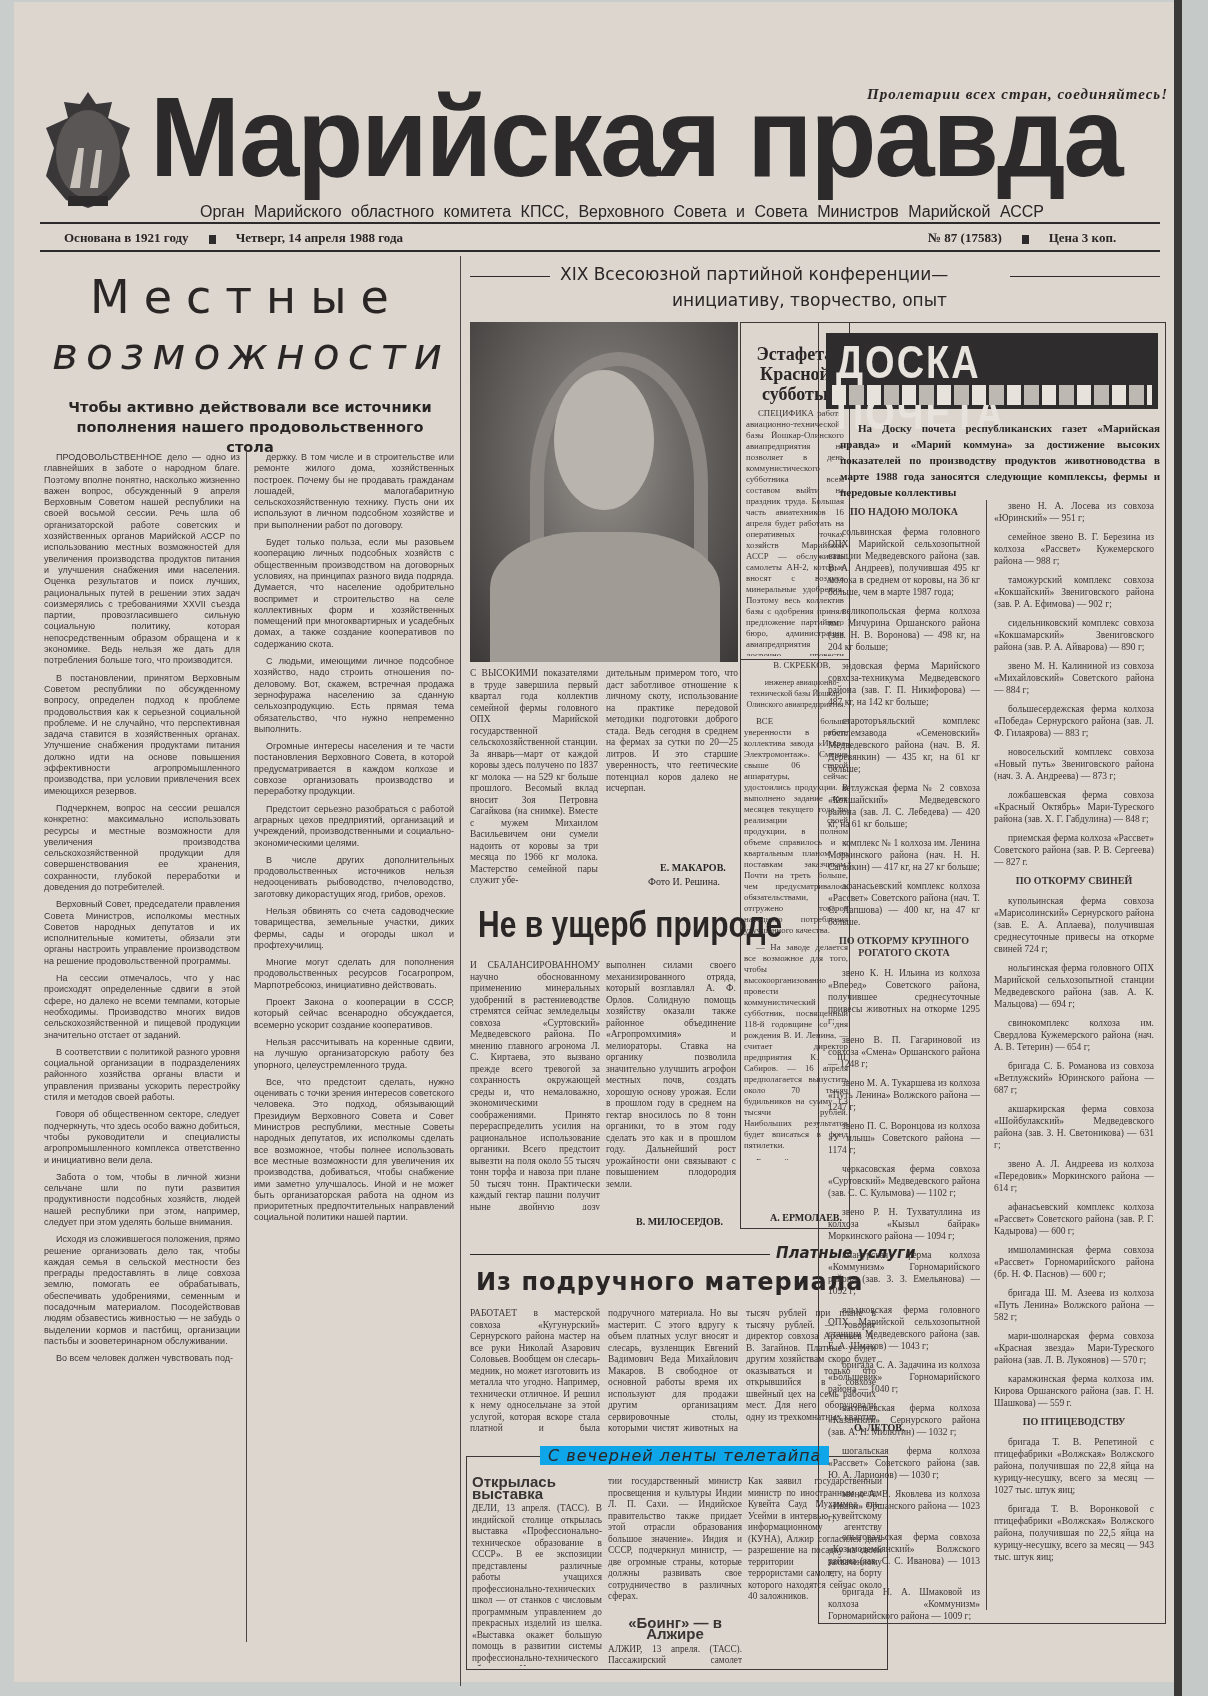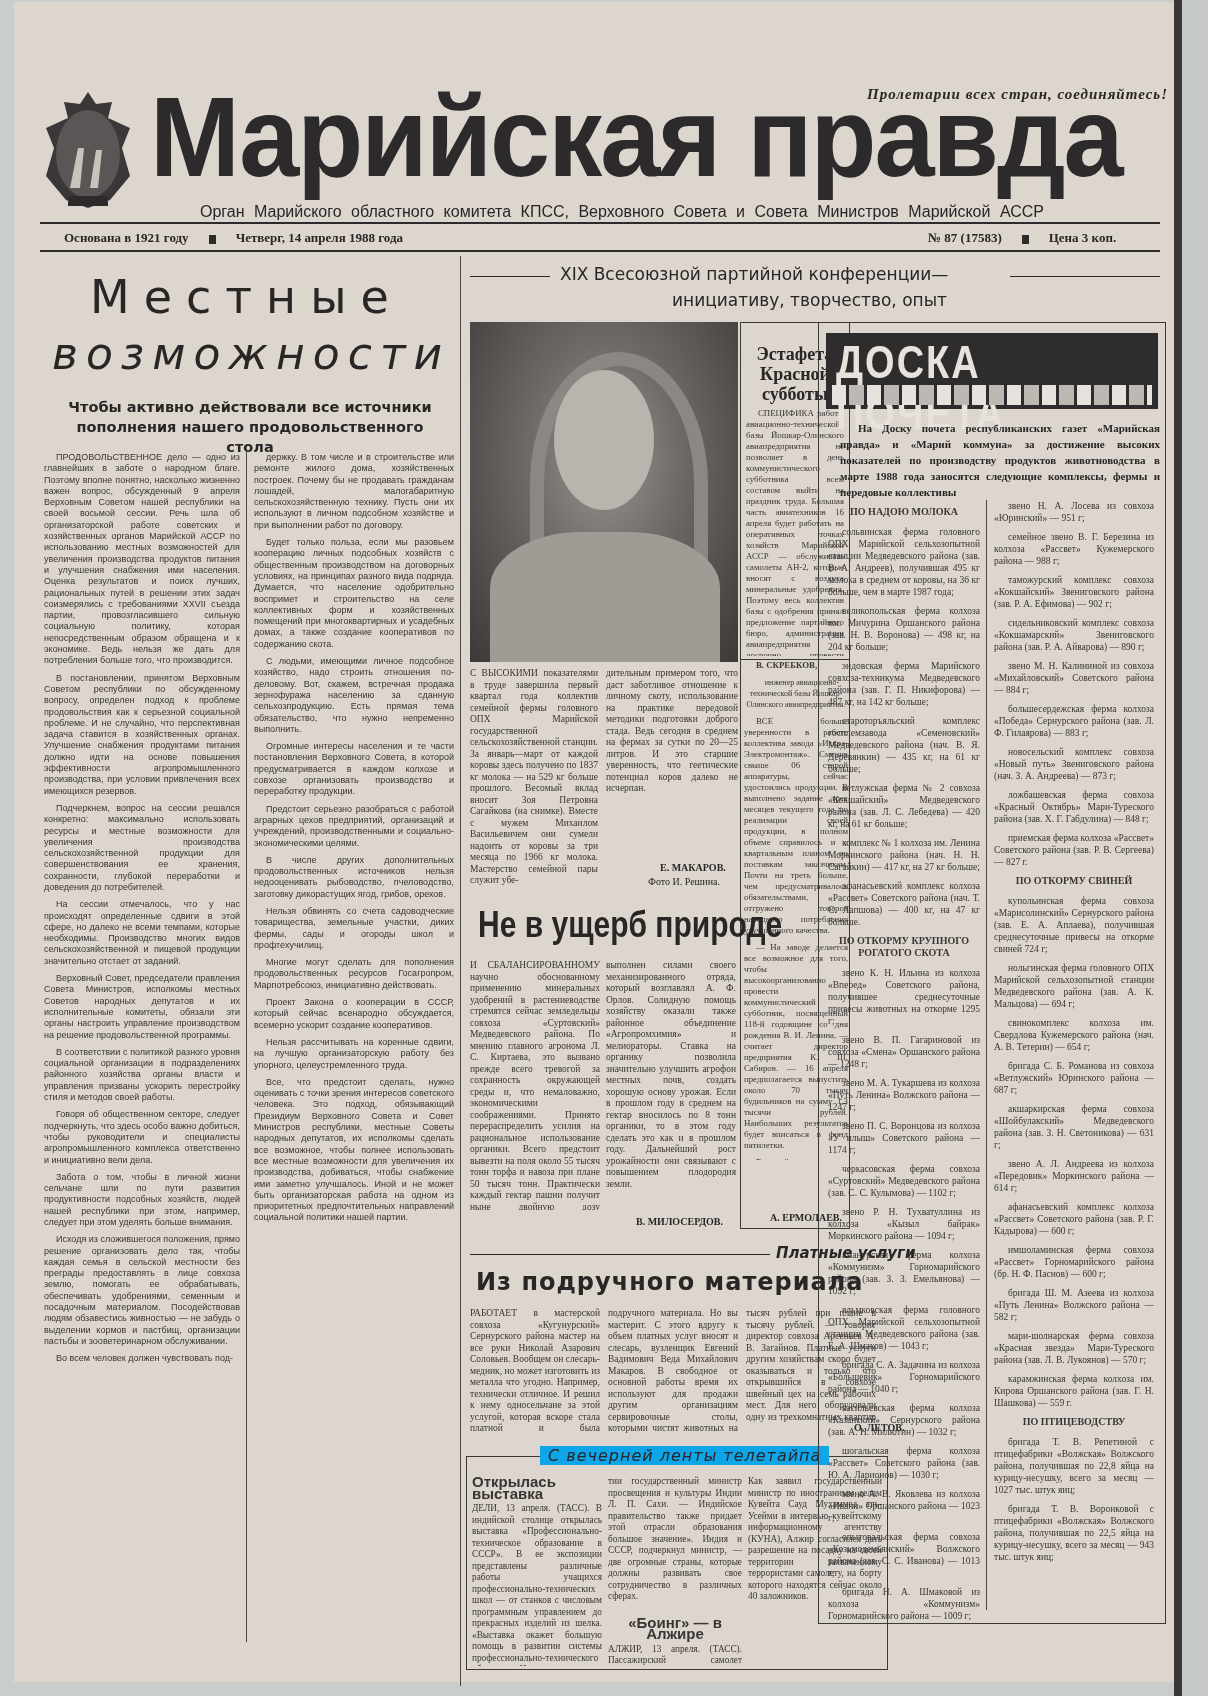--- a/index.html
+++ b/index.html
@@ -70,22 +70,22 @@
 </div>
 <div class="rule" style="left:40px;top:250px;width:1120px;"></div>
 
 <div class="h-mestnye">Местные</div>
 <div class="h-vozm">возможности</div>
 <div class="sub">Чтобы активно действовали все источники пополнения нашего продовольственного стола</div>
 <div class="col" style="left:44px;top:452px;width:196px;height:1236px;">
   <p>ПРОДОВОЛЬСТВЕННОЕ дело — одно из главнейших в заботе о народном благе. Поэтому вполне понятно, насколько жизненно важен вопрос, обсужденный 9 апреля Верховным Советом нашей республики на своей восьмой сессии. Речь шла об организаторской работе советских и хозяйственных органов Марийской АССР по использованию местных возможностей для увеличения производства продуктов питания и улучшения снабжения ими населения. Оценка результатов и поиск лучших, рациональных путей в решении этих задач соизмерялись с требованиями XXVII съезда партии, провозгласившего сильную социальную политику, которая непосредственным образом обращена и к экономике. Ведь нельзя же дать для потребления больше того, что производится.</p>
     <p>В постановлении, принятом Верховным Советом республики по обсужденному вопросу, определен подход к проблеме продовольствия как к серьезной социальной проблеме. И не случайно, что перспективная задача ставится в хозяйственных органах. Улучшение снабжения продуктами питания должно идти на основе повышения эффективности агропромышленного производства, при условии привлечения всех имеющихся резервов.</p>
     <p>Подчеркнем, вопрос на сессии решался конкретно: максимально использовать ресурсы и местные возможности для увеличения производства сельскохозяйственной продукции для совершенствования ее хранения, сохранности, глубокой переработки и доведения до потребителей.</p>
+    <p>Верховный Совет, председатели правления Совета Министров, исполкомы местных Советов народных депутатов и их исполнительные комитеты, обязали эти органы настроить управление производством на решение продовольственной программы.</p>
     <p>На сессии отмечалось, что у нас происходят определенные сдвиги в этой сфере, но далеко не всеми темпами, которые необходимы. Производство многих видов сельскохозяйственной и пищевой продукции значительно отстает от заданий.</p>
-    <p>Верховный Совет, председатели правления Совета Министров, исполкомы местных Советов народных депутатов и их исполнительные комитеты, обязали эти органы настроить управление производством на решение продовольственной программы.</p>
     <p>В соответствии с политикой разного уровня социальной организации в подразделениях районного хозяйства органы власти и управления призваны ускорить перестройку стиля и методов своей работы.</p>
     <p>Говоря об общественном секторе, следует подчеркнуть, что здесь особо важно добиться, чтобы руководители и специалисты агропромышленного комплекса ответственно и инициативно вели дела.</p>
     <p>Забота о том, чтобы в личной жизни сельчане шли по пути развития продуктивности подсобных хозяйств, людей нашей республики при этом, например, следует при этом уделять больше внимания.</p>
     <p>Исходя из сложившегося положения, прямо решение организовать дело так, чтобы каждая семья в сельской местности без преграды предоставлять в лице совхоза землю, помогать ее обрабатывать, обеспечивать удобрениями, семенным и посадочным материалом. Посодействовав людям обзавестись живностью — не забудь о выделении кормов и пастбищ, организации пастьбы и зооветеринарном обслуживании.</p>
     <p>Во всем человек должен чувствовать под-</p>
 </div>
 <div class="vline" style="left:246px;top:452px;height:1190px;"></div>
 <div class="col" style="left:254px;top:452px;width:200px;height:1220px;">
   <p>держку. В том числе и в строительстве или ремонте жилого дома, хозяйственных построек. Почему бы не продавать гражданам лошадей, малогабаритную сельскохозяйственную технику. Пусть они их используют в личном подсобном хозяйстве и при выполнении работ по договору.</p>
     <p>Будет только польза, если мы разовьем кооперацию личных подсобных хозяйств с общественным производством на договорных условиях, на принципах разного вида подряда. Думается, что население одобрительно воспримет и строительство на селе коллективных форм и хозяйственных помещений при многоквартирных и усадебных домах, а также создание кооперативов по содержанию скота.</p>
@@ -115,21 +115,21 @@
 <div class="col" style="left:606px;top:668px;width:132px;height:170px;font-family:'Liberation Serif',serif;font-size:9.5px;line-height:11.5px;">дительным примером того, что даст заботливое отношение к личному скоту, использование на практике передовой методики подготовки доброго стада. Ведь сегодня в среднем на фермах за сутки по 20—25 литров. И это старшие уверенность, что геетические потенциал коров далеко не исчерпан.</div>
 <div class="sig" style="left:660px;top:862px;">Е. МАКАРОВ.</div>
 <div class="sig" style="left:648px;top:876px;font-weight:normal;">Фото И. Решина.</div>
 
 <div class="box" style="left:740px;top:322px;width:108px;height:336px;"></div>
 <div class="estafeta-h">Эстафета Красной субботы</div>
 <div class="col" style="left:746px;top:408px;width:98px;height:248px;font-family:'Liberation Serif',serif;font-size:8.8px;line-height:11px;">
   <p>СПЕЦИФИКА работы авиационно-технической базы Йошкар-Олинского авиапредприятия не позволяет в день коммунистического субботника всем составом выйти на праздник труда. Большая часть авиатехников 16 апреля будет работать на оперативных точках хозяйств Марийской АССР — обслуживать самолеты АН-2, которые вносят с воздуха минеральные удобрения. Поэтому весь коллектив базы с одобрения принял предложение партийного бюро, администрации авиапредприятия досрочно провести субботник в честь 118-й годовщины со дня рождения В. И. Ленина.</p>
 </div>
 <div class="col" style="left:744px;top:660px;width:104px;height:500px;font-family:'Liberation Serif',serif;font-size:8.8px;line-height:11px;">
-  <p style="font-weight:bold;">В. СКРЕБКОВ,</p>
+  <p style="text-align:center;font-weight:normal;">В. СКРЕБКОВ,</p>
   <p style="text-align:center;font-size:8px;">инженер авиационно-технической базы Йошкар-Олинского авиапредприятия.</p>
   <p>ВСЕ больше уверенности в работе коллектива завода «Искра-Электромонтаж». Сменив свыше 06 старой аппаратуры, сейчас удостоились продукции. В выполнено задание трех месяцев текущего года по реализации своей продукции, в полном объеме справилось и с квартальным планом по поставкам заказчикам. Почти на треть больше, чем предусматривалось обязательствами, отгружено товаров народного потребления улучшенного качества.</p>
     <p>— На заводе делается все возможное для того, чтобы высокоорганизованно провести коммунистический субботник, посвященный 118-й годовщине со дня рождения В. И. Ленина, — считает директор предприятия К. Ш. Сабиров. — 16 апреля предполагается выпустить около 70 тысяч будильников на сумму 1,3 тысячи рублей. Наибольших результатов будет вписаться в фонд пятилетки.</p>
     <p>Высокой производительностью в работе намерены добиться бригады Людмилы Ивановой и Андрея Попова, другие коллективы завода.</p>
 </div>
 <div class="box" style="left:740px;top:660px;width:108px;height:568px;border-top:none;"></div>
 <div class="sig" style="left:770px;top:1212px;">А. ЕРМОЛАЕВ.</div>
 
 <div class="h-ushcherb">Не в ущерб природе</div>
 <div class="col" style="left:470px;top:960px;width:130px;height:250px;font-family:'Liberation Serif',serif;font-size:9.5px;line-height:11.5px;">И СБАЛАНСИРОВАННОМУ научно обоснованному применению минеральных удобрений в растениеводстве стремятся сейчас земледельцы совхоза «Суртовский» Медведевского района. По мнению главного агронома Л. С. Киртаева, это вызвано прежде всего тревогой за сохранность окружающей среды и, что немаловажно, экономическими соображениями. Принято перераспределить усилия на рациональное использование органики. Всего предстоит вывезти на поля около 55 тысяч тонн торфа и навоза при плане 50 тысяч тонн. Практически каждый гектар пашни получит ныне двойную дозу плодородного груза. Основной объем работ</div>

